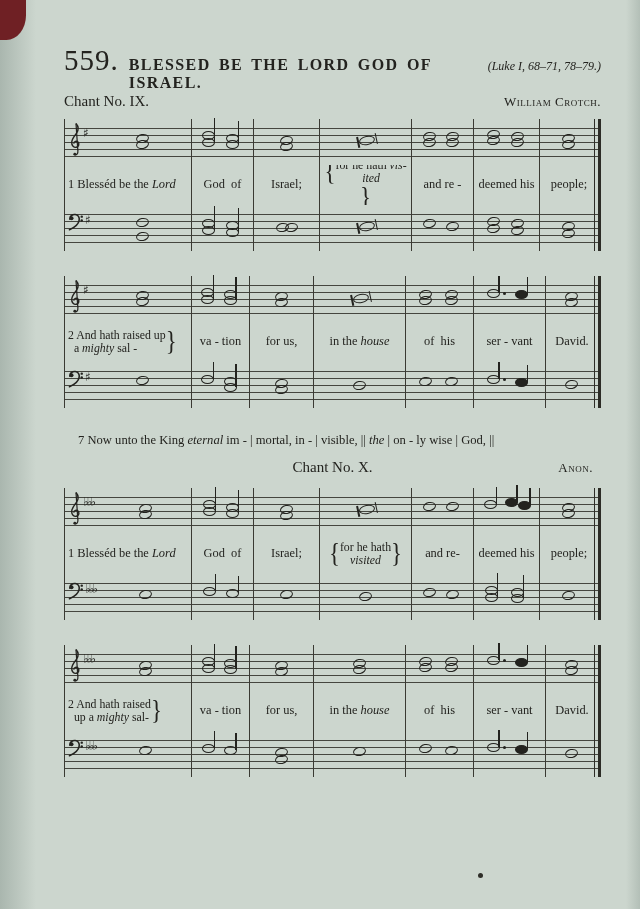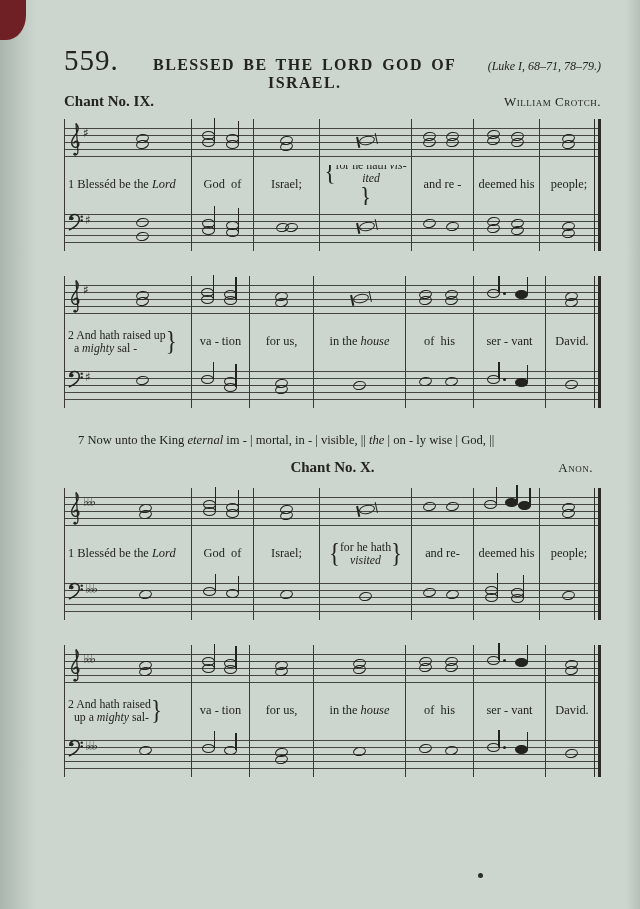--- a/index.html
+++ b/index.html
@@ -6,27 +6,27 @@
   .page{position:relative;width:640px;height:909px;background:#ccd6ce;overflow:hidden;
         font-family:"Liberation Serif","DejaVu Serif",serif;color:#23231f;}
   .gutter{position:absolute;left:0;top:0;bottom:0;width:36px;
           background:linear-gradient(to right,rgba(80,100,92,.28),rgba(80,100,92,0));}
   .rightedge{position:absolute;right:0;top:0;bottom:0;width:14px;
           background:linear-gradient(to left,rgba(80,100,92,.20),rgba(80,100,92,0));}
   .corner{position:absolute;left:0;top:0;width:26px;height:40px;background:#6f2024;
           border-bottom-right-radius:75% 62%;}
   .content{position:absolute;left:64px;top:44px;width:537px;}
 
-  .titlerow{display:flex;align-items:baseline;text-align:center;}
+  .titlerow{display:flex;align-items:baseline;}
   .num{font-size:29px;letter-spacing:1px;}
   .maintitle{font-size:16px;font-weight:bold;letter-spacing:1.4px;word-spacing:3px;margin-left:10px;}
   .ref{font-size:12px;font-style:italic;margin-left:7px;white-space:nowrap;}
 
   .subrow{display:flex;justify-content:space-between;align-items:baseline;margin:1px 0 9px;}
-  .chant-label{font-weight:bold;font-size:15px;}
+  .chant-label{font-weight:normal;font-size:15px;}
   .composer{font-variant:small-caps;font-size:13px;letter-spacing:.5px;}
   .chantx{position:relative;text-align:center;margin:10px 0 12px;}
   .chantx .chant-label{display:inline-block;}
   .chantx .composer{position:absolute;right:8px;bottom:0;}
 
   .system{margin-bottom:25px;}
   .sys-grid{display:grid;grid-template-rows:46px 40px 46px;}
   .cell{position:relative;border-right:1px solid #3a3a33;box-sizing:border-box;}
   .cell.c0{border-left:1px solid #3a3a33;}
   .cell.last{border-right:3px solid #2c2c26;}

